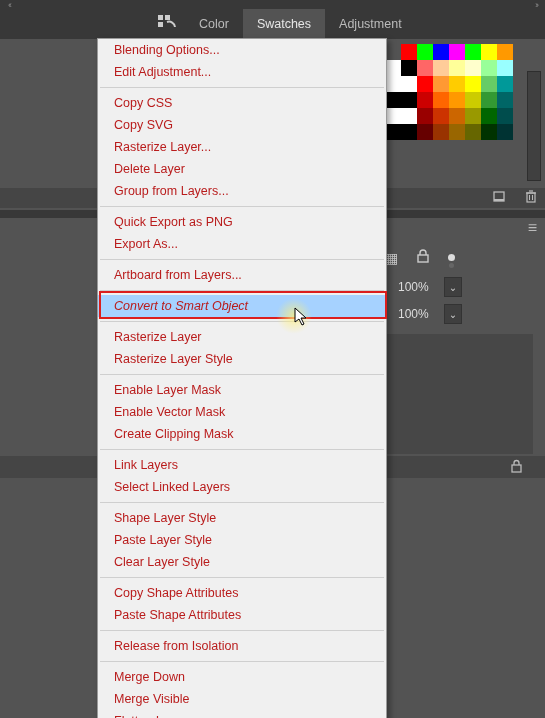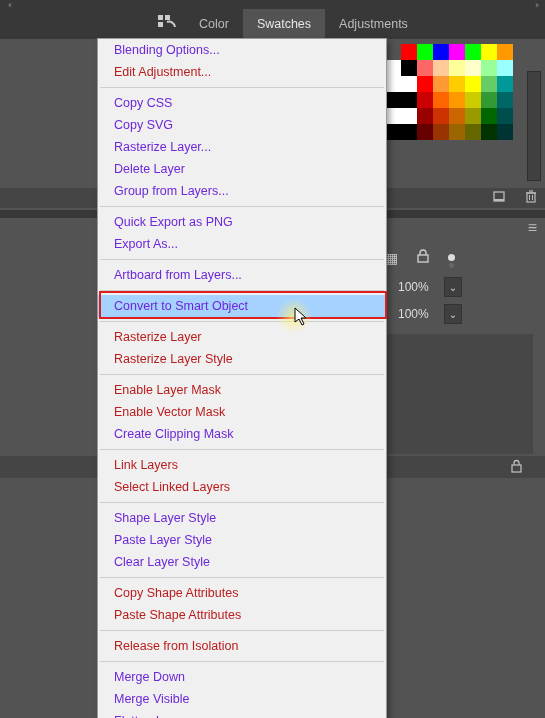--- a/index.html
+++ b/index.html
@@ -156,30 +156,31 @@
   border: 1px solid #9a9a9a;
   box-shadow: 3px 3px 6px rgba(0,0,0,0.35);
   z-index: 50;
   padding-bottom: 2px;
 }
 .menu-item {
   height: 22px;
   display:flex; align-items:center;
   padding: 0 16px;
   font-size: 12.5px;
-  color: #6d28d9;
+  color: #b91c1c;
 }
 .menu-item.disabled { color: #b91c1c; }
 .menu-sep {
   height: 1px;
   background: #cfcfcf;
   margin: 4px 2px;
 }
 .menu-item.highlight {
   background: #a6d2ff;
+  font-style: italic;
 }
 .highlight-box {
   position:absolute;
   top: 291px;
   left: 99px;
   width: 284px;
   height: 24px;
   border: 2.5px solid #db1e1e;
   pointer-events: none;
   z-index: 60;
@@ -214,21 +215,21 @@
   <div class="arrange-icon">
     <svg width="20" height="18" viewBox="0 0 20 18">
       <rect x="0" y="0" width="5" height="5" fill="#ccc"></rect>
       <rect x="7" y="0" width="5" height="5" fill="#ccc"></rect>
       <rect x="0" y="7" width="5" height="5" fill="#ccc"></rect>
       <path d="M9 7 A6 6 0 0 1 17 12" stroke="#ccc" stroke-width="2" fill="none"></path>
     </svg>
   </div>
   <div class="tab">Color</div>
   <div class="tab active">Swatches</div>
-  <div class="tab">Adjustments</div>
+  <div class="tab">Adjustment</div>
 </div>
 
 <div class="right-panels">
   <div class="swatches-area">
     <div class="swatches-grid" id="swgrid">
         <div style="grid-column:1/2"></div>
         <div class="swatch" style="background:#ff0000"></div>
         <div class="swatch" style="background:#00ff00"></div>
         <div class="swatch" style="background:#0000ff"></div>
         <div class="swatch" style="background:#ff00ff"></div>

